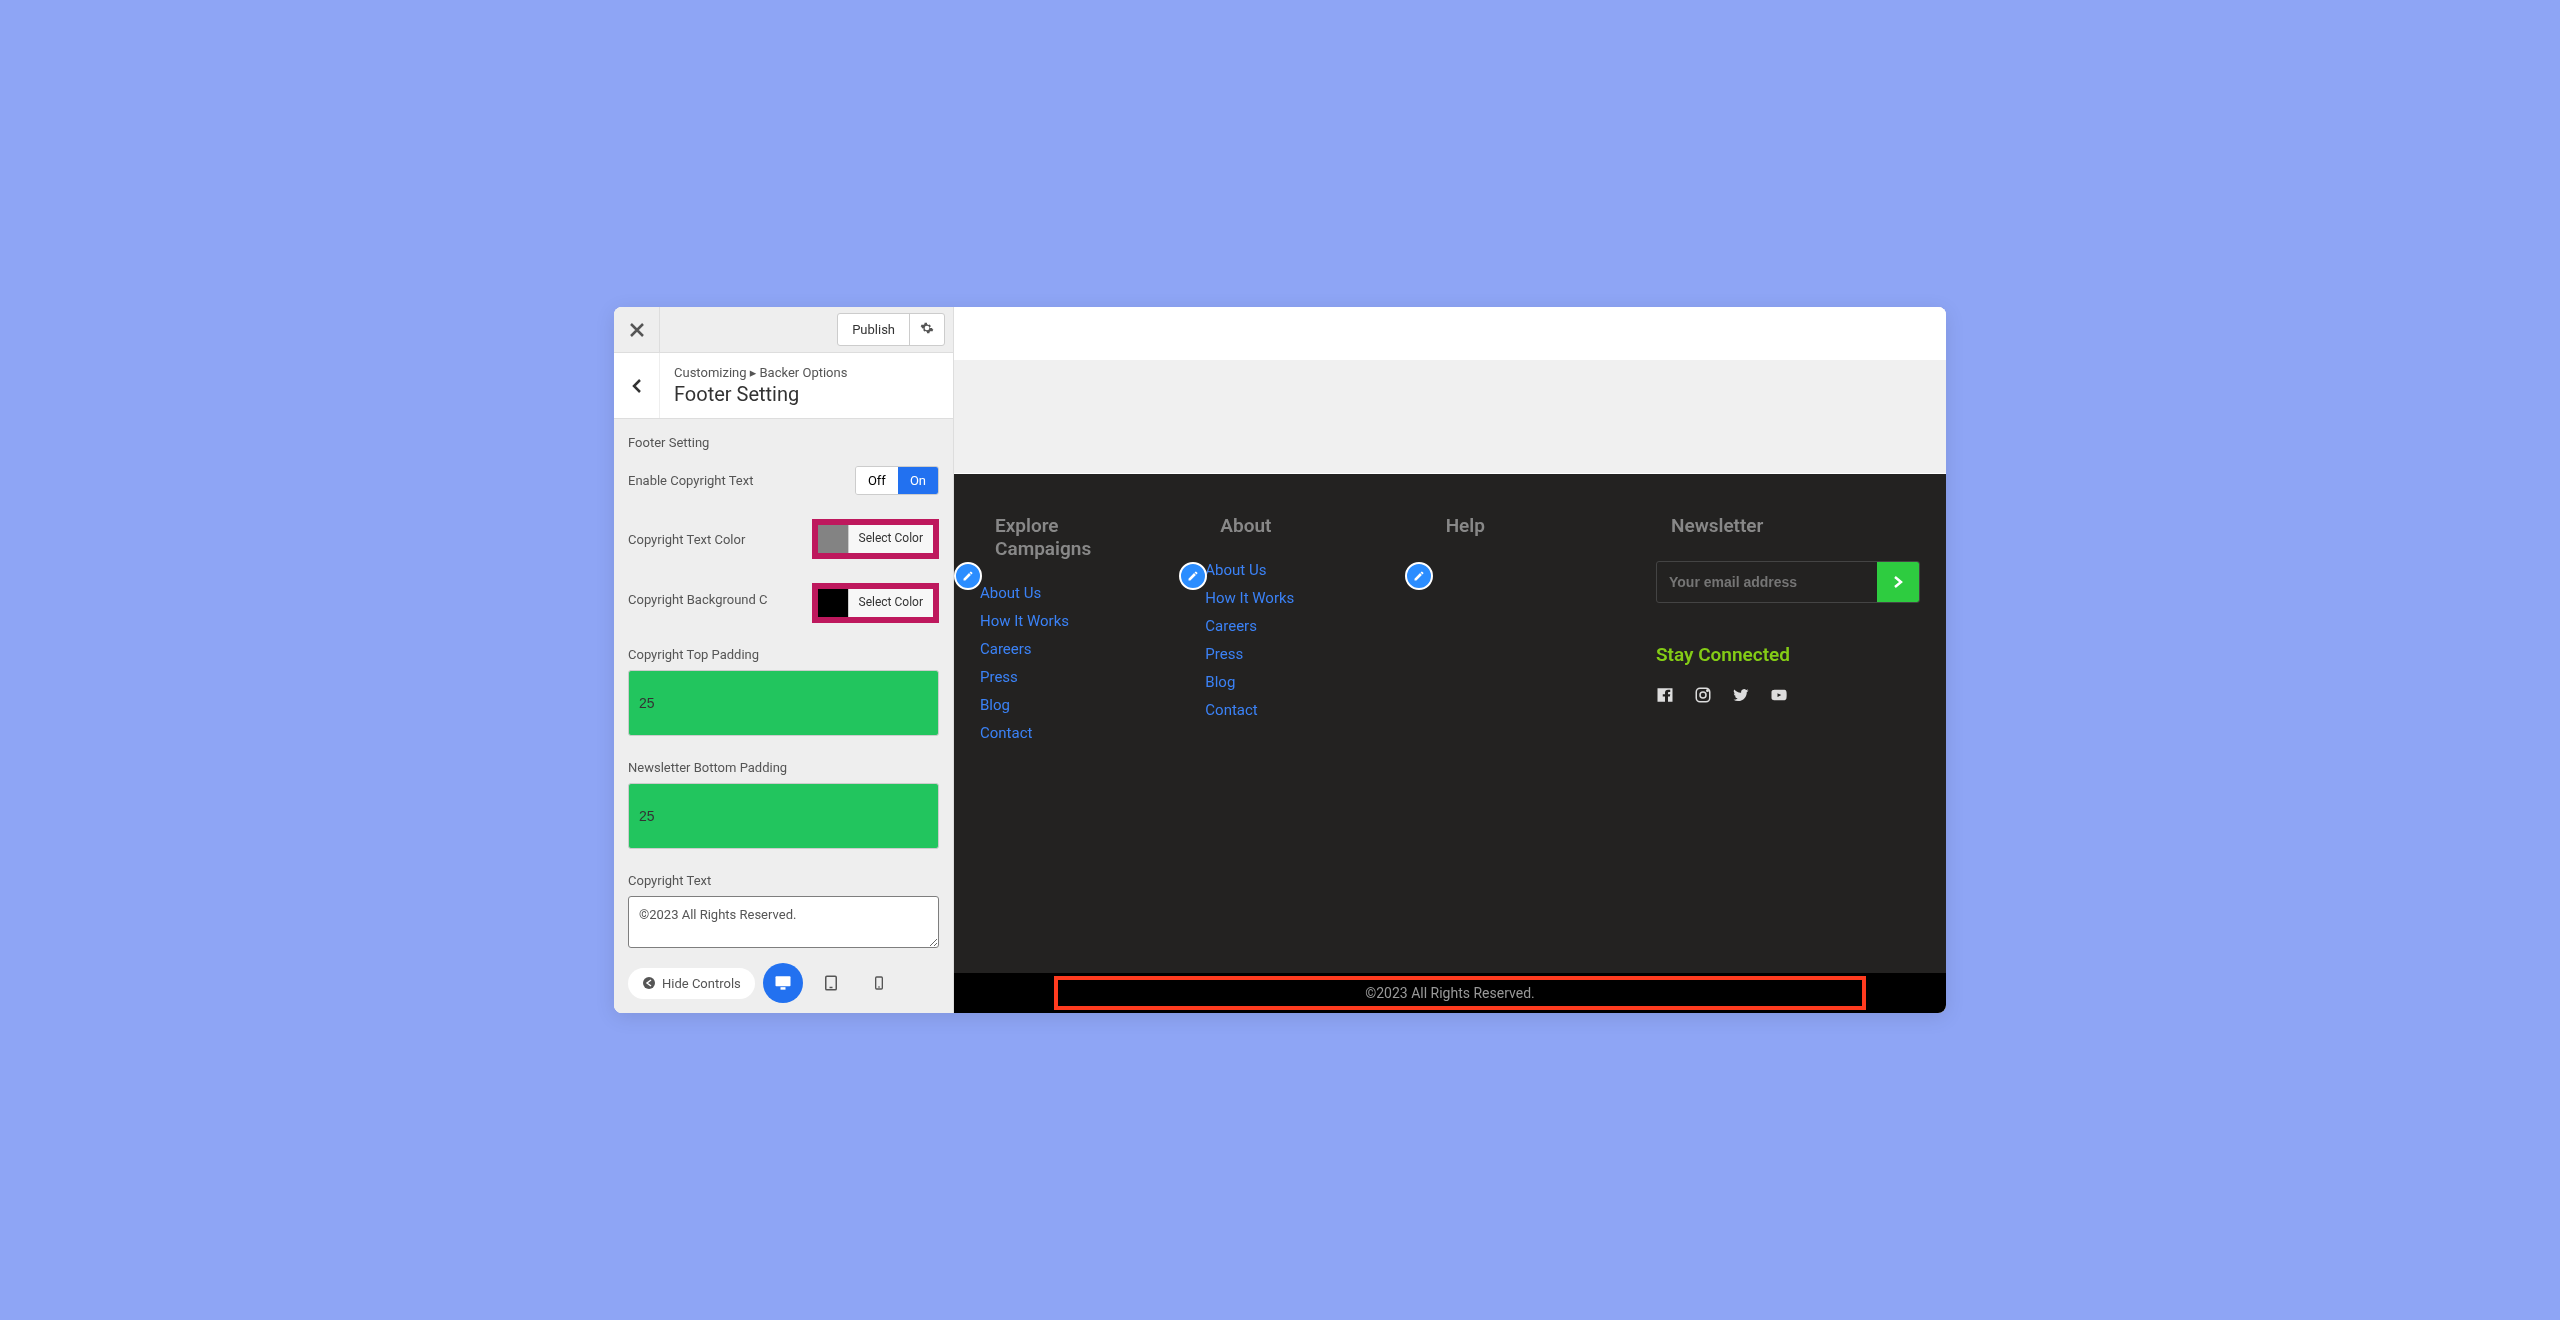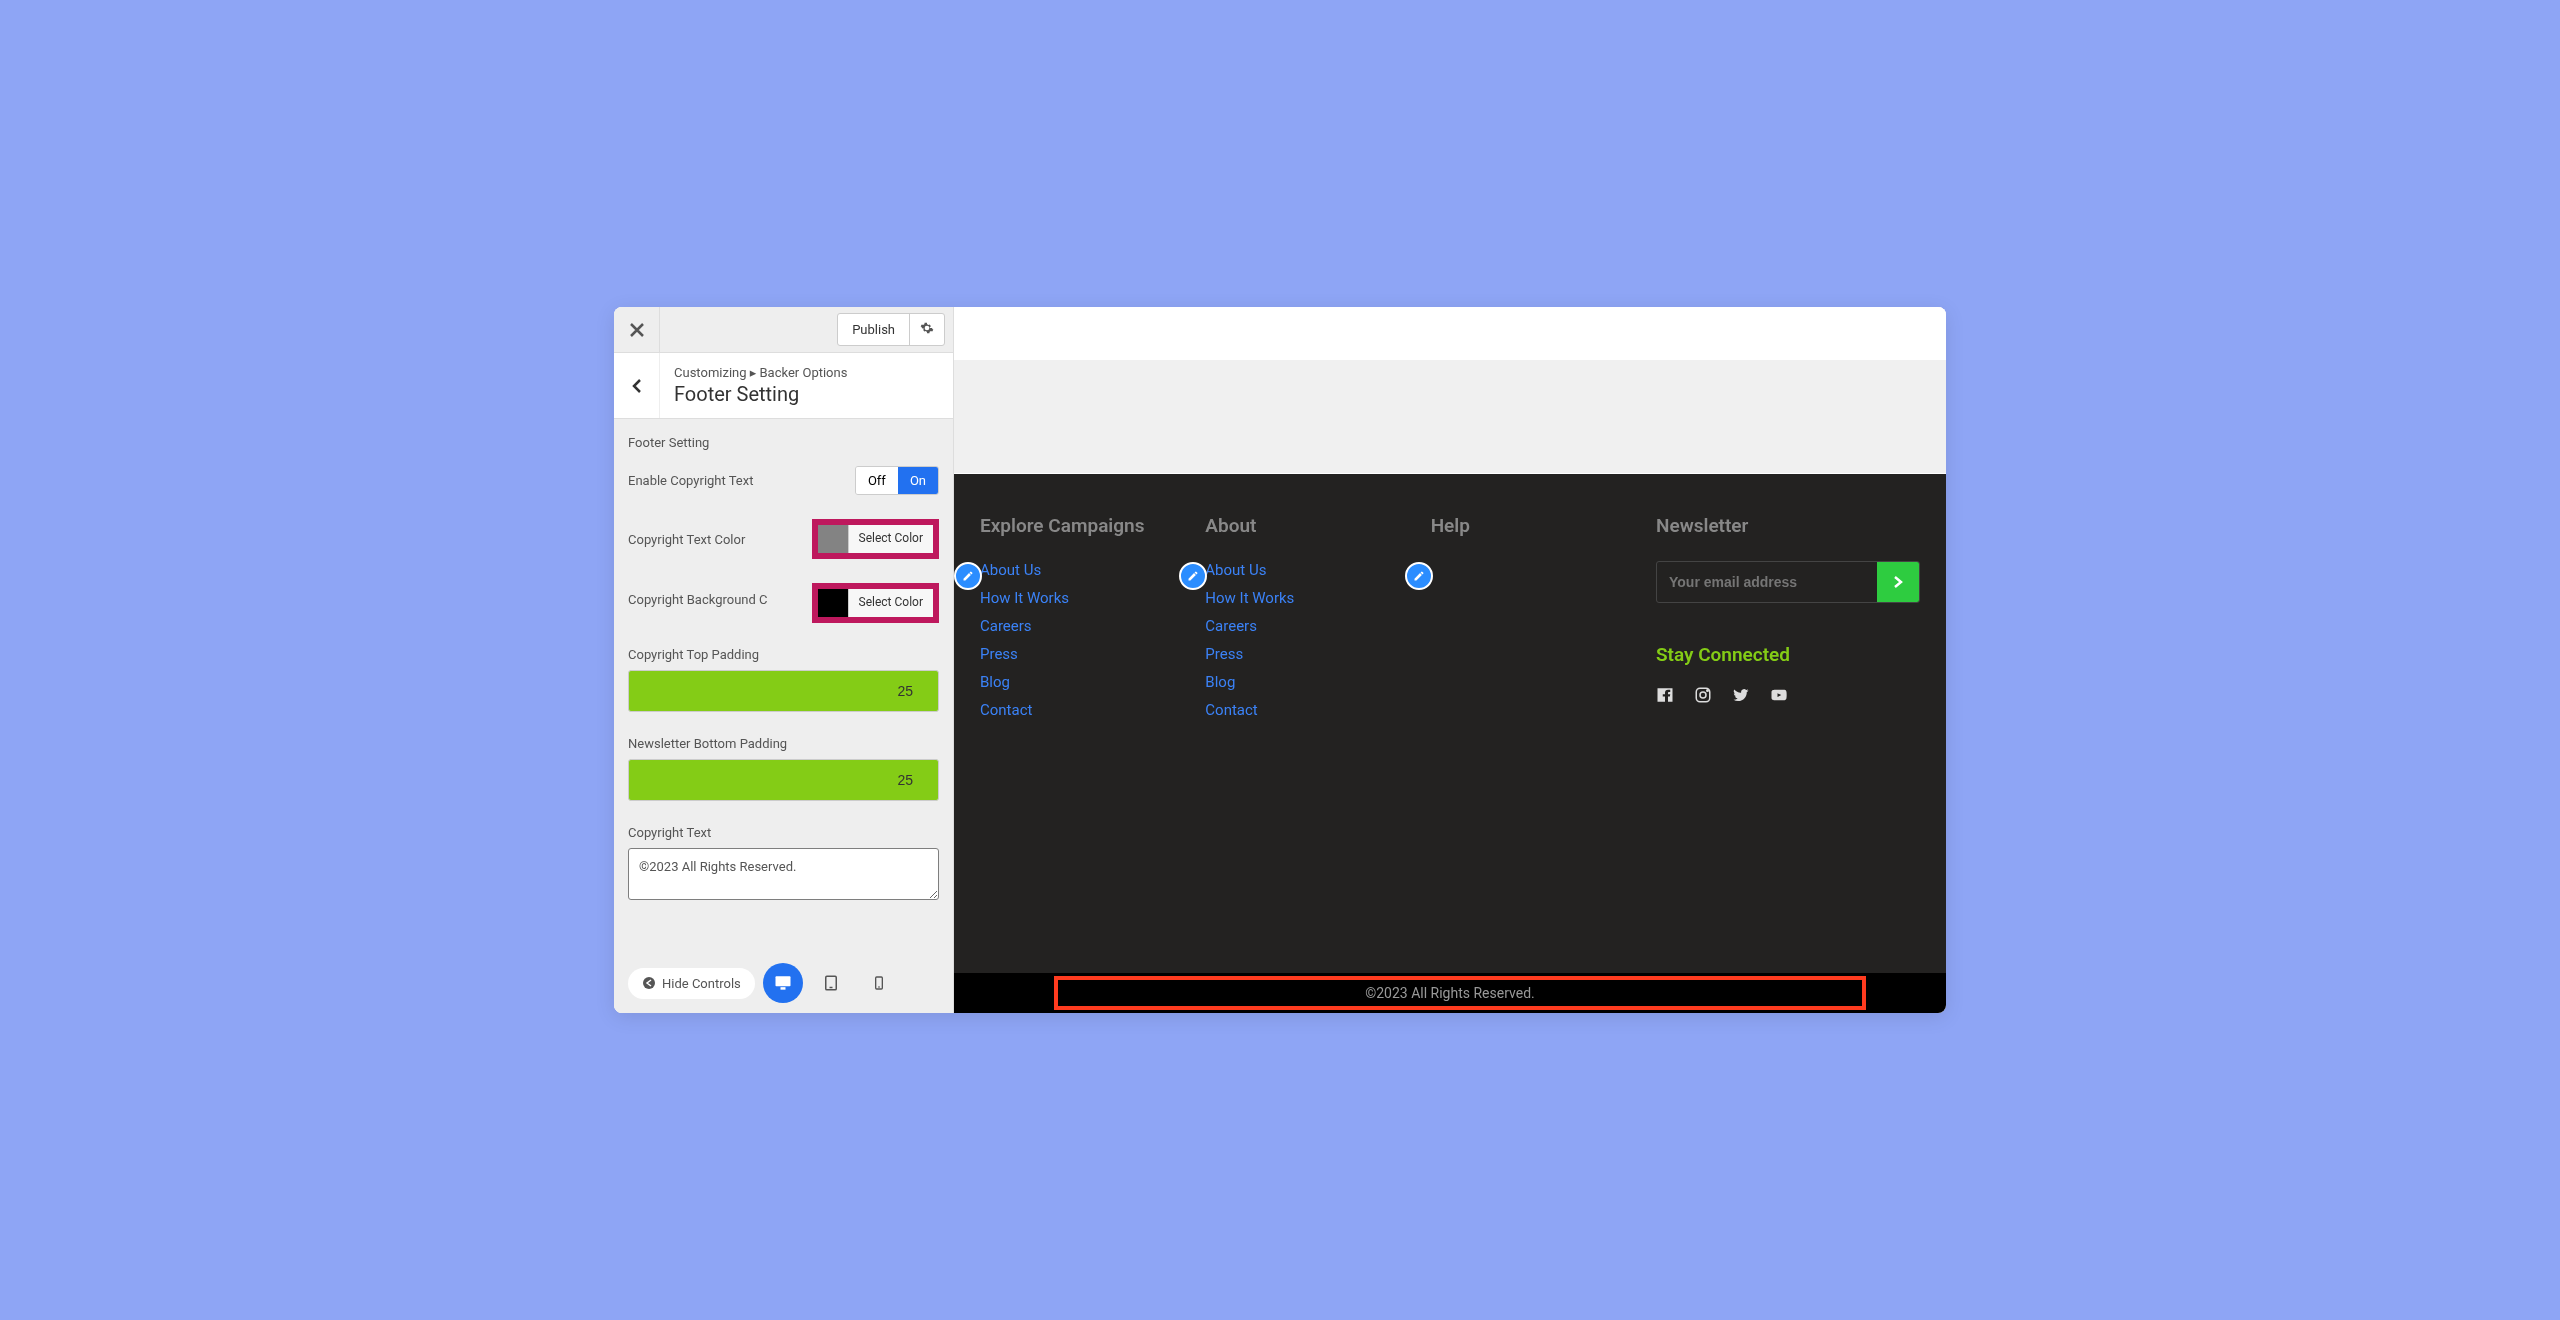--- a/index.html
+++ b/index.html
@@ -24,33 +24,33 @@
 .setting-row { margin-bottom: 24px; }
 .setting-label { font-size: 13px; color: #555; margin-bottom: 8px; display: block; }
 .toggle-row { display: flex; align-items: center; justify-content: space-between; }
 .toggle { display: flex; border-radius: 3px; overflow: hidden; border: 1px solid #ccc; }
 .toggle-opt { padding: 6px 12px; font-size: 13px; cursor: pointer; background: #fff; }
 .toggle-opt.active { background: #2271f0; color: #fff; }
 .color-row { display: flex; align-items: center; justify-content: space-between; }
 .color-picker { display: flex; border: 6px solid #be185d; }
 .color-swatch { width: 30px; height: 28px; }
 .select-color-btn { padding: 6px 10px; font-size: 12px; cursor: pointer; background: #f7f7f7; border-left: 1px solid #ccc; color: #333; }
-.number-input { width: 100%; padding: 12px 10px; border: 1px solid #ccc; border-radius: 3px; font-size: 14px; background: #84cc16; color: #333; text-align: right; }
+.number-input { width: 100%; padding: 24px 10px; border: 1px solid #ccc; border-radius: 3px; font-size: 14px; background: #22c55e; color: #333; }
 .textarea-input { width: 100%; padding: 10px; border: 1px solid #7e7e7e; border-radius: 3px; font-size: 13px; background: #fff; color: #555; min-height: 48px; font-family: inherit; resize: vertical; }
 .bottom-controls { display: flex; align-items: center; padding: 10px 14px; background: #eeeeee; gap: 8px; }
 .hide-controls { display: flex; align-items: center; gap: 6px; background: #fff; border-radius: 20px; padding: 8px 14px; font-size: 13px; cursor: pointer; color: #555; }
 .device-btn { width: 40px; height: 40px; border-radius: 50%; display: flex; align-items: center; justify-content: center; cursor: pointer; color: #555; }
 .device-btn.active { background: #2271f0; color: #fff; }
 
 .preview { flex: 1; background: #f0f0f0; display: flex; flex-direction: column; position: relative; }
 .preview-header { height: 167px; background: #f0f0f0; border-bottom: 1px solid #fff; }
 .preview-header-inner { height: 53px; background: #fff; }
 .footer-dark { flex: 1; background: #232221; display: flex; padding: 40px 26px 40px 26px; gap: 60px; }
 .footer-col { flex: 1; position: relative; }
-.footer-col h3 { font-size: 19px; color: #888; font-weight: 600; margin-bottom: 24px; }
+.footer-col h3 { font-size: 19px; color: #888; font-weight: 600; margin-bottom: 24px; margin-left: 15px; }
 .footer-col ul { list-style: none; }
 .footer-col li { font-size: 15px; color: #3b82f6; margin-bottom: 10px; cursor: pointer; }
 .edit-badge { position: absolute; left: -26px; top: 48px; width: 28px; height: 28px; background: #2b8dff; border-radius: 50%; display: flex; align-items: center; justify-content: center; border: 2px solid #fff; }
 .newsletter-input-wrap { display: flex; border: 1px solid #444; border-radius: 3px; overflow: hidden; margin-bottom: 40px; }
 .newsletter-input { flex: 1; background: transparent; border: none; padding: 12px; color: #aaa; font-size: 14px; outline: none; font-weight: bold; }
 .newsletter-btn { width: 42px; background: #2ecc40; display: flex; align-items: center; justify-content: center; cursor: pointer; color: #fff; }
 .stay-connected { font-size: 19px; color: #84cc16; font-weight: 600; margin-bottom: 20px; }
 .social-icons { display: flex; gap: 20px; }
 .social-icon { width: 18px; height: 18px; cursor: pointer; color: #ddd; }
 .copyright-bar { background: #000; padding: 12px 0; text-align: center; color: #999; font-size: 14px; position: relative; }

